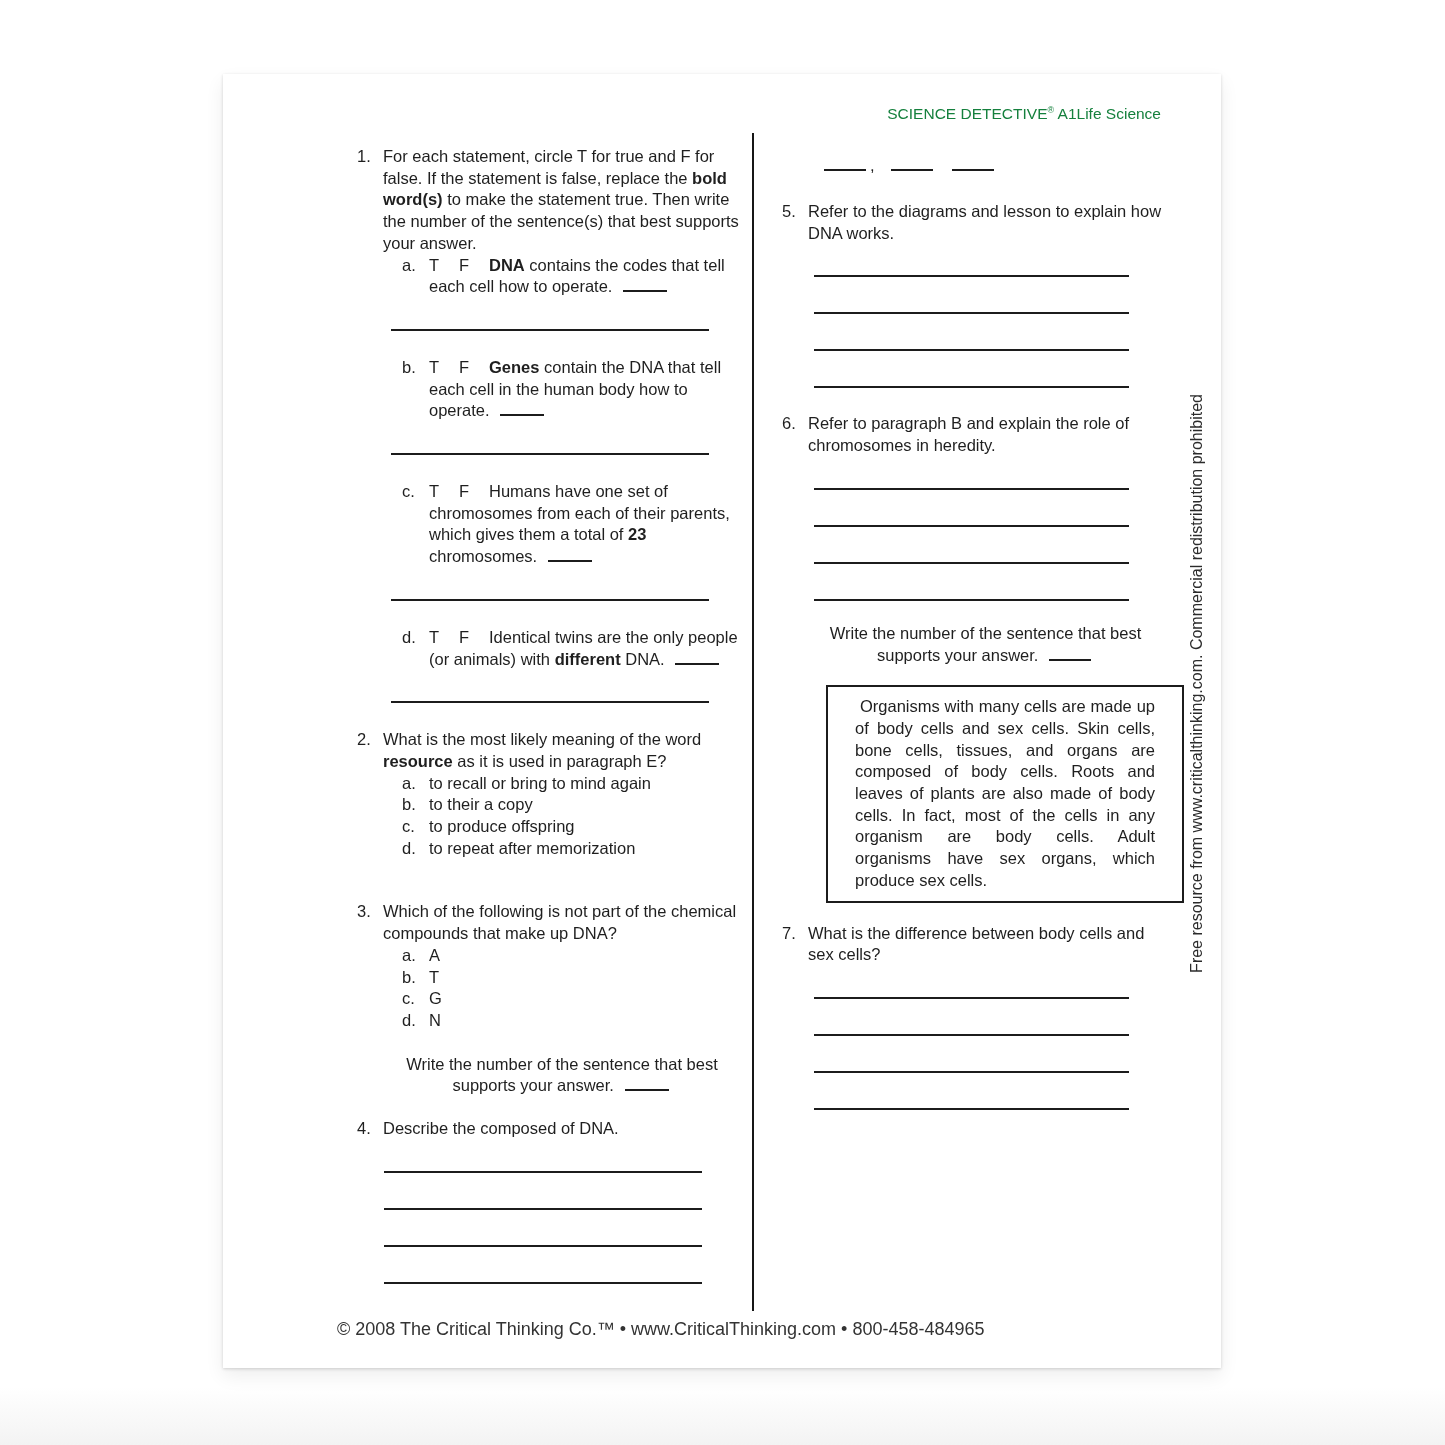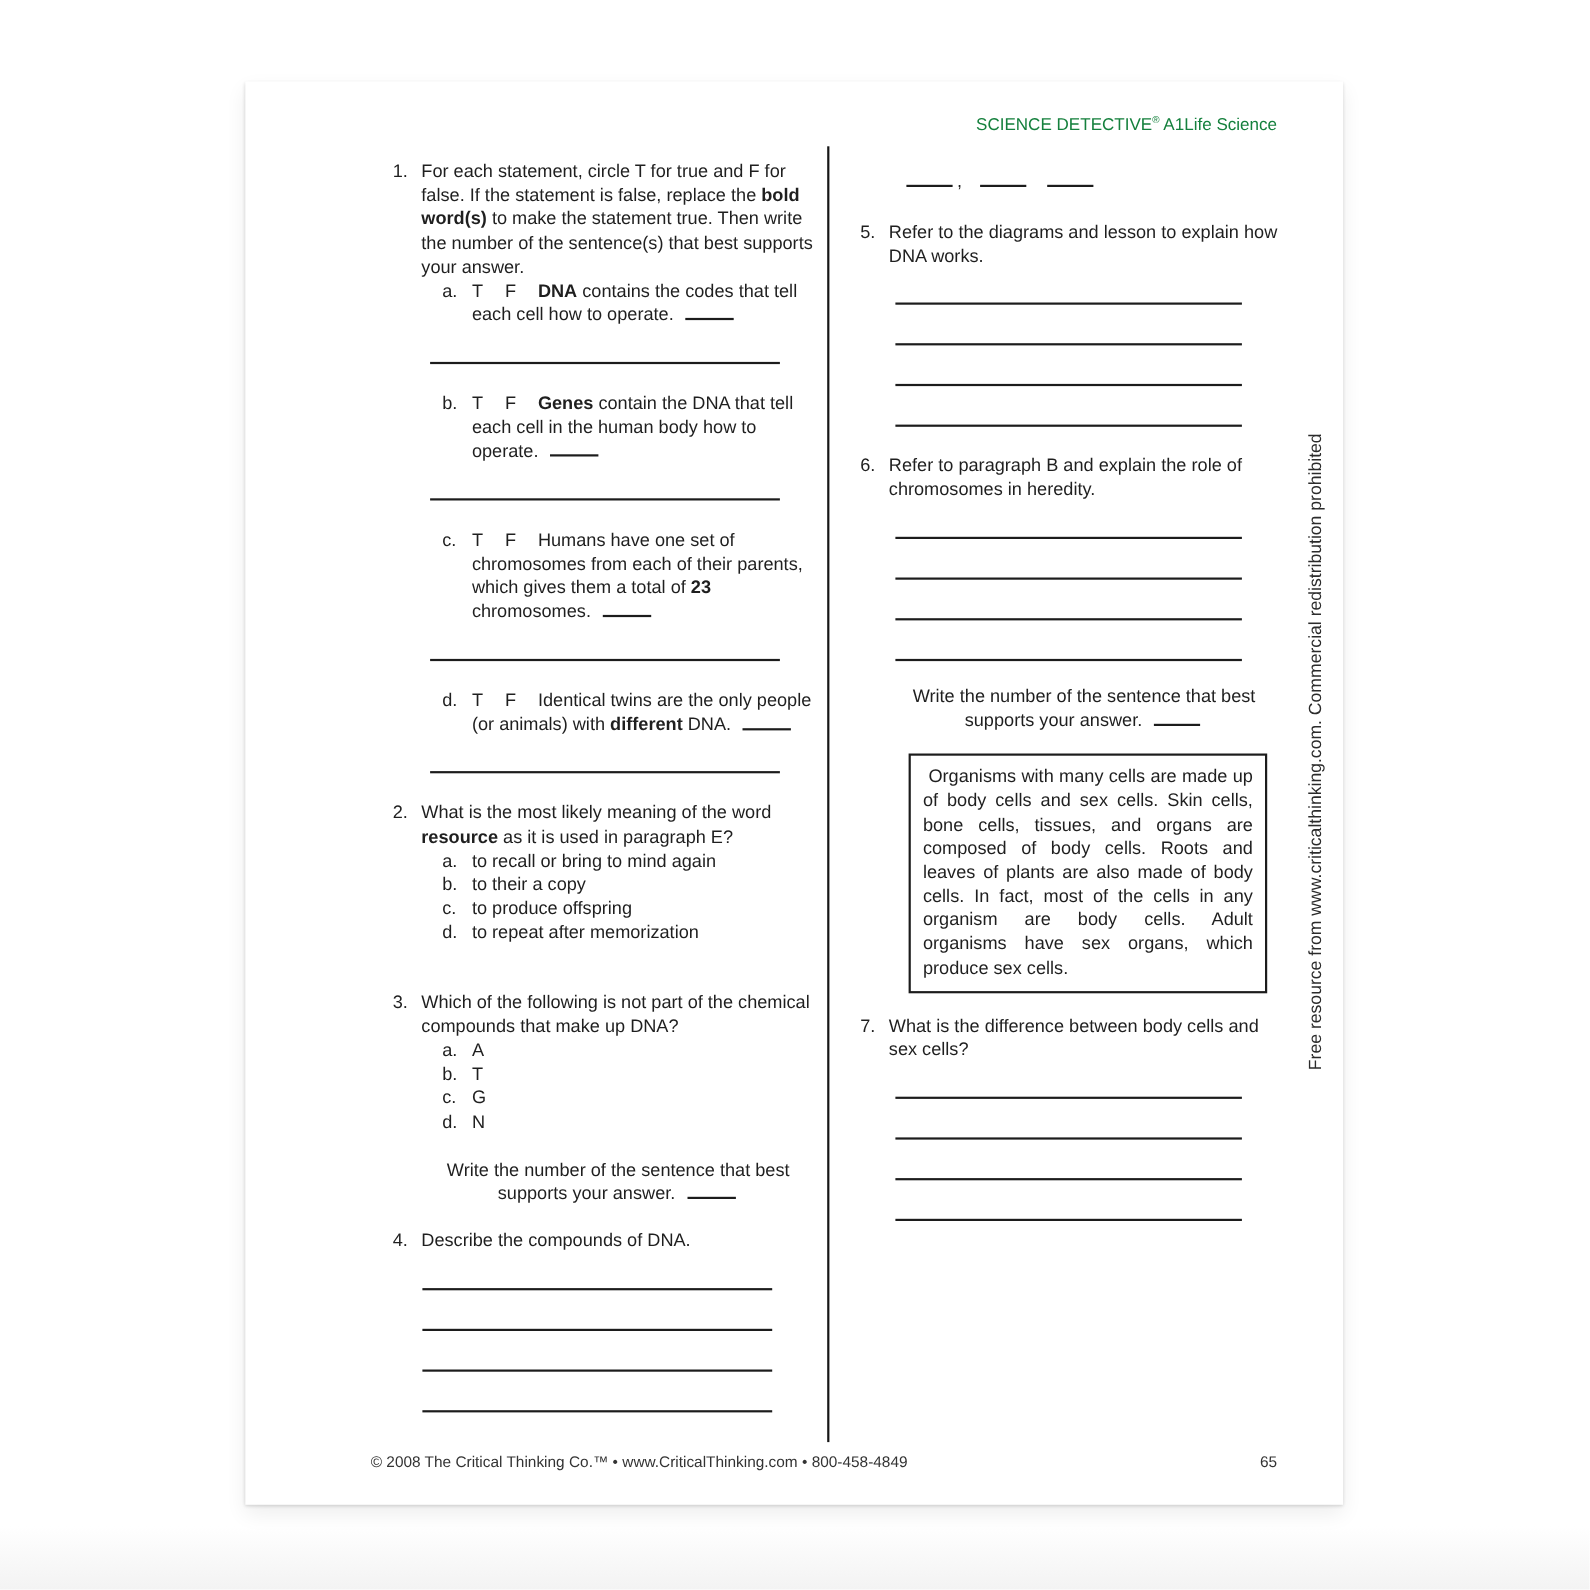--- a/index.html
+++ b/index.html
@@ -10,21 +10,21 @@
     color:#1f1f1f;
   }
   .sheet{
     position:absolute;left:223px;top:74px;width:998px;height:1294px;
     background:#fff;
     box-shadow:0 1px 3px rgba(0,0,0,.16), 0 8px 18px rgba(0,0,0,.07);
     font-size:16.5px;line-height:21.7px;
   }
   
   .hdr{position:absolute;top:29px;left:114px;right:60px;display:flex;justify-content:flex-end;font-size:15.5px;color:#15803d;}
-  .ftr{position:absolute;top:1245px;left:114px;right:60px;display:flex;justify-content:space-between;font-size:14px;color:#333;}
+  .ftr{position:absolute;top:1245px;left:114px;right:60px;display:flex;font-size:18px;color:#333;}
   sup{font-size:9px;vertical-align:super;line-height:0;}
   
   .divider{position:absolute;left:529px;top:59px;width:2px;height:1178px;background:#161616;}
   
   .col{position:absolute;top:72px;}
   .col.left{left:134px;width:384px;}
   .col.right{left:559px;width:380px;}
   
   .q{display:flex;align-items:flex-start;}
   .qnum{width:26px;flex:none;}
@@ -45,21 +45,21 @@
   #q3{margin-top:42px;}
   .followup{margin-top:22px;margin-left:26px;text-align:center;}
   #q4{margin-top:21px;}
   .right .intro{margin-top:22px;margin-left:27px;}
   .blank-row{margin-left:42px;margin-top:9px;height:22px;}
   .blank-row .blank{width:42px;margin:0 4px 0 0;}
   .blank-row .sep{letter-spacing:2px;}
   #q5{margin-top:24px;}
   #q6{margin-top:25px;}
   .right .followup{margin-left:27px;}
-  .box{margin:19px 0 0 44px;width:300px;border:2px solid #1c1c1c;padding:9px 11px;text-align:justify;text-indent:5px;}
+  .box{margin:19px 0 0 44px;width:300px;border:2px solid #1c1c1c;padding:9px 27px;text-align:justify;text-indent:5px;}
   #q7{margin-top:20px;}
   
   .margin-note{
     position:absolute;top:320px;right:13px;
     writing-mode:vertical-rl;transform:rotate(180deg);
     white-space:nowrap;font-size:16px;color:#2b2b2b;
   }
 </style>
 </head>
 <body>
@@ -150,21 +150,21 @@
             <div class="subtext">N</div>
           </div>
       </div>
     </div>
 
     <div class="followup"><span>Write the number of the sentence that best supports your answer. </span><span class="blank" style="width: 44px;"></span></div>
 
     <div class="q" id="q4">
       <div class="qnum">4.</div>
       <div class="qbody">
-          <div><span>Describe the compounds of DNA.</span></div>
+          <div><span>Describe the composed of DNA.</span></div>
         </div>
     </div>
     <div class="lines">
       <div class="ans-line"></div>
       <div class="ans-line"></div>
       <div class="ans-line"></div>
       <div class="ans-line"></div>
     </div>
   </div>
 

